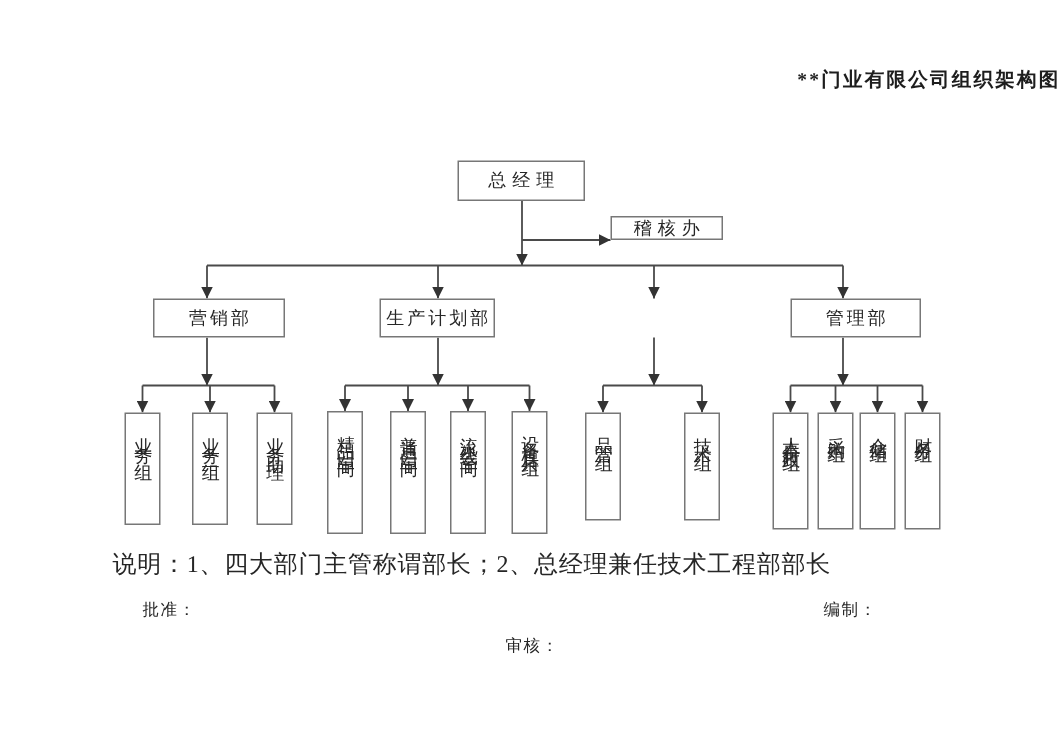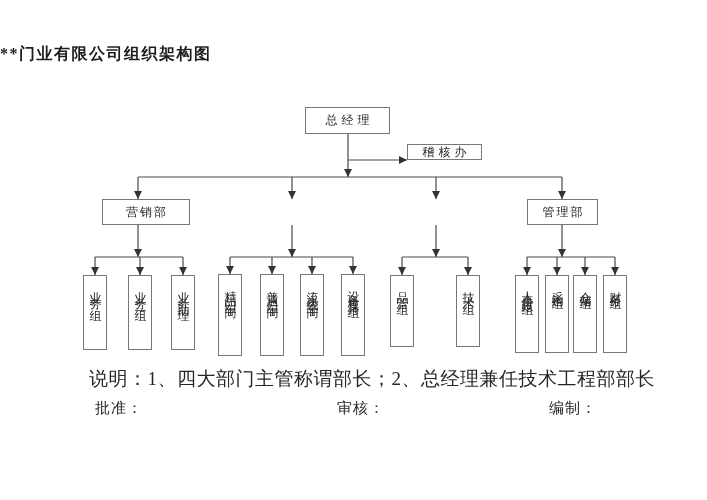--- a/index.html
+++ b/index.html
@@ -1,43 +1,43 @@
 <!DOCTYPE html>
 <html><head>
 <meta charset="utf-8">
 <style>
   html,body{margin:0;padding:0;background:#ffffff;}
   #page{
     position:relative;width:707px;height:500px;background:#ffffff;overflow:hidden;
     font-family:"Liberation Serif","DejaVu Serif",serif;color:#222;
   }
   #title{
-    position:absolute;left:0;right:0;top:44px;text-align:left;
-    font-size:16px;font-weight:bold;letter-spacing:1.5px;color:#1d1d1d;
+    position:absolute;left:0;right:0;top:44px;text-align:right;
+    font-size:13px;font-weight:bold;letter-spacing:1.5px;color:#1d1d1d;
   }
   .box{
     position:absolute;box-sizing:border-box;border:1px solid #777;background:#fff;
     display:flex;align-items:center;justify-content:center;
     font-size:12px;color:#262626;
   }
   .box.h{letter-spacing:2px;text-indent:2px;}
   .box.hw{letter-spacing:4px;text-indent:4px;}
   .box.v{width:24px;align-items:flex-start;padding-top:6px;}
   .vt{writing-mode:vertical-rl;text-orientation:upright;font-size:12px;letter-spacing:inherit;}
   .g1{height:75px;letter-spacing:6px;}
   .g2{height:82px;letter-spacing:4px;}
   .g3{height:72px;letter-spacing:6px;}
   .g4{height:78px;letter-spacing:3px;}
   #connectors{position:absolute;left:0;top:0;pointer-events:none;}
   #notes{
-    position:absolute;left:89px;top:366px;font-size:19px;color:#262626;letter-spacing:0.5px;
+    position:absolute;left:75px;top:366px;font-size:16px;color:#262626;letter-spacing:0.5px;
   }
-  .sig{position:absolute;top:399px;font-size:15px;color:#262626;letter-spacing:1px;}
+  .sig{position:absolute;top:399px;font-size:11px;color:#262626;letter-spacing:1px;}
   #sig-approve{left:95px;}
-  #sig-review{left:337px;}
+  #sig-review{left:337px;margin-top:24px;}
   #sig-prepare{left:520px;margin-left:29px;}
 </style>
 </head>
 <body>
 
 <div id="page">
 
   <div id="title">**门业有限公司组织架构图</div>
 
   <svg id="connectors" width="707" height="500" viewBox="0 0 707 500">
@@ -89,21 +89,22 @@
         <line x1="585" y1="257" x2="585" y2="275" marker-end="url(#arr)"></line>
         <line x1="615" y1="257" x2="615" y2="275" marker-end="url(#arr)"></line>
       </g>
     </g>
   </svg>
 
   <div class="box h hw" style="left:305px;top:107px;width:85px;height:27px">总经理</div>
   <div class="box h hw" style="left:407px;top:144px;width:75px;height:16px">稽核办</div>
 
   <div class="box h" style="left:102px;top:199px;width:88px;height:26px">营销部</div>
-  <div class="box h" style="left:527px;top:199px;width:71px;height:26px">管理部</div>
+  <div class="box h" style="left:253px;top:199px;width:77px;height:26px">生产计划部</div>
+  <div class="box h" style="left:527px;top:199px;width:87px;height:26px">管理部</div>
 
   <div class="box v g1" style="left:83px;top:275px">
     <span class="vt">业务一组</span>
     </div>
   <div class="box v g1" style="left:128px;top:275px">
     <span class="vt">业务二组</span>
     </div>
   <div class="box v g1" style="left:171px;top:275px">
     <span class="vt">业务助理</span>
     </div>

